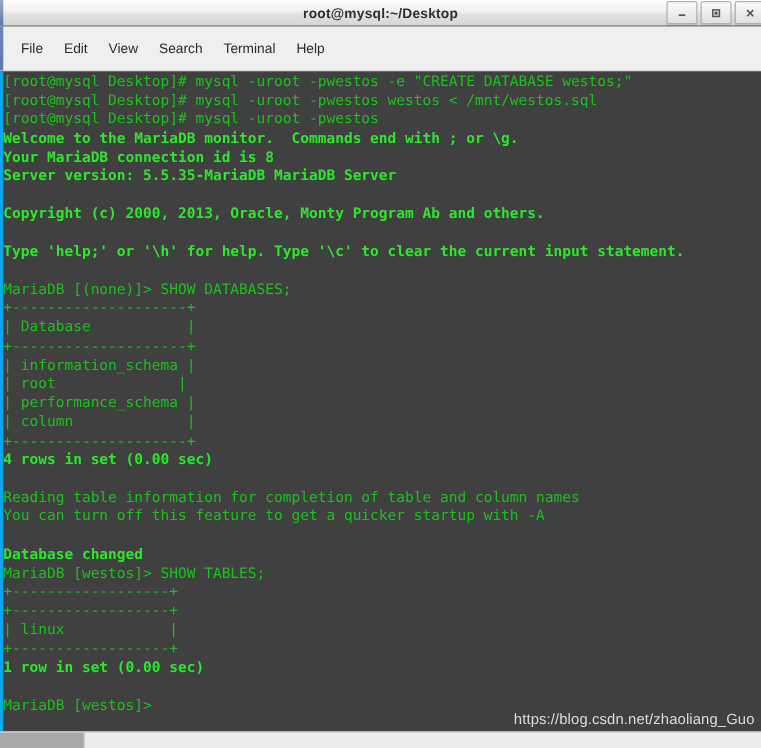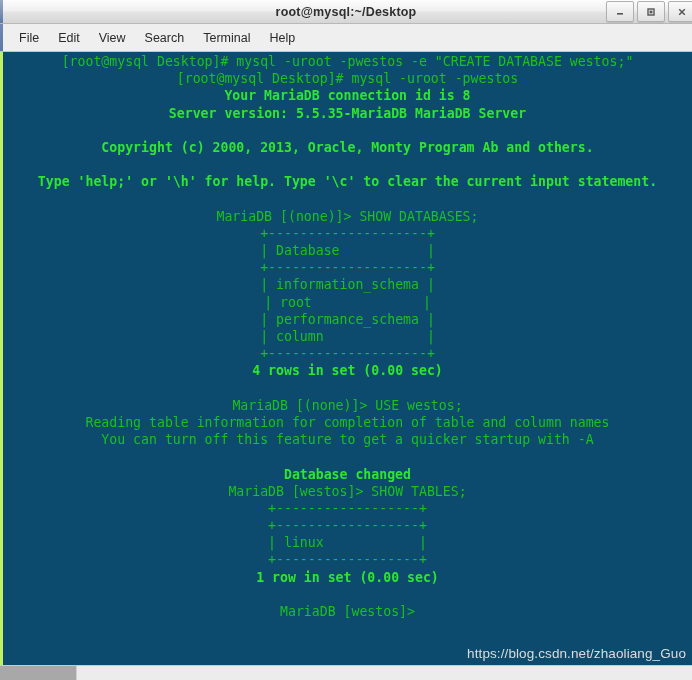--- a/index.html
+++ b/index.html
@@ -71,21 +71,21 @@
     border-radius: 2px;
     background: linear-gradient(to bottom, #fbfbfb, #e0e0e0);
     display: flex;
     align-items: center;
     justify-content: center;
     box-shadow: 0 1px 1px rgba(0,0,0,0.12);
   }
   .winbtn svg { display: block; }
 
   .menubar {
-    height: 28px;
+    height: 41px;
     background: #efefef;
     border-bottom: 1px solid #c4c4c4;
     display: flex;
     align-items: center;
     padding-left: 10px;
     box-sizing: border-box;
     position: relative;
   }
   .menubar::before {
     content: "";
@@ -100,26 +100,25 @@
     padding: 2px 9px;
     margin-right: 1px;
     cursor: default;
     user-select: none;
     border-radius: 2px;
   }
 
   
   .terminal {
     flex: 1;
-    background: #0c4a6e;
+    background: #404040;
     position: relative;
     overflow: hidden;
-    border-left: 3px solid #bef264;
-    box-sizing: border-box;
-    text-align: center;
+    border-left: 3px solid #0ea5e9;
+    box-sizing: border-box;
   }
   .term-inner {
     position: absolute;
     left: 0px;
     top: 1px;
     right: 0;
     bottom: 0;
     padding-left: 0px;
   }
   .line {
@@ -202,40 +201,41 @@
       <div class="menu-item">Edit</div>
       <div class="menu-item">View</div>
       <div class="menu-item">Search</div>
       <div class="menu-item">Terminal</div>
       <div class="menu-item">Help</div>
     </div>
 
     <div class="terminal">
       <div class="term-inner" id="term-lines">
           <div class="line">[root@mysql Desktop]# mysql -uroot -pwestos -e "CREATE DATABASE westos;"</div>
+          <div class="line">[root@mysql Desktop]# mysql -uroot -pwestos westos &lt; /mnt/westos.sql</div>
           <div class="line">[root@mysql Desktop]# mysql -uroot -pwestos</div>
+          <div class="line bold">Welcome to the MariaDB monitor.  Commands end with ; or \g.</div>
           <div class="line bold">Your MariaDB connection id is 8</div>
           <div class="line bold">Server version: 5.5.35-MariaDB MariaDB Server</div>
           <div class="line blank"> </div>
           <div class="line bold">Copyright (c) 2000, 2013, Oracle, Monty Program Ab and others.</div>
           <div class="line blank"> </div>
           <div class="line bold">Type 'help;' or '\h' for help. Type '\c' to clear the current input statement.</div>
           <div class="line blank"> </div>
           <div class="line">MariaDB [(none)]&gt; SHOW DATABASES;</div>
           <div class="line">+--------------------+</div>
           <div class="line">| Database           |</div>
           <div class="line">+--------------------+</div>
           <div class="line">| information_schema |</div>
           <div class="line">| root              |</div>
           <div class="line">| performance_schema |</div>
           <div class="line">| column             |</div>
           <div class="line">+--------------------+</div>
           <div class="line bold">4 rows in set (0.00 sec)</div>
           <div class="line blank"> </div>
-          <div class="line">MariaDB [(none)]&gt; USE westos;</div>
           <div class="line">Reading table information for completion of table and column names</div>
           <div class="line">You can turn off this feature to get a quicker startup with -A</div>
           <div class="line blank"> </div>
           <div class="line bold">Database changed</div>
           <div class="line">MariaDB [westos]&gt; SHOW TABLES;</div>
           <div class="line">+------------------+</div>
           <div class="line">+------------------+</div>
           <div class="line">| linux            |</div>
           <div class="line">+------------------+</div>
           <div class="line bold">1 row in set (0.00 sec)</div>

